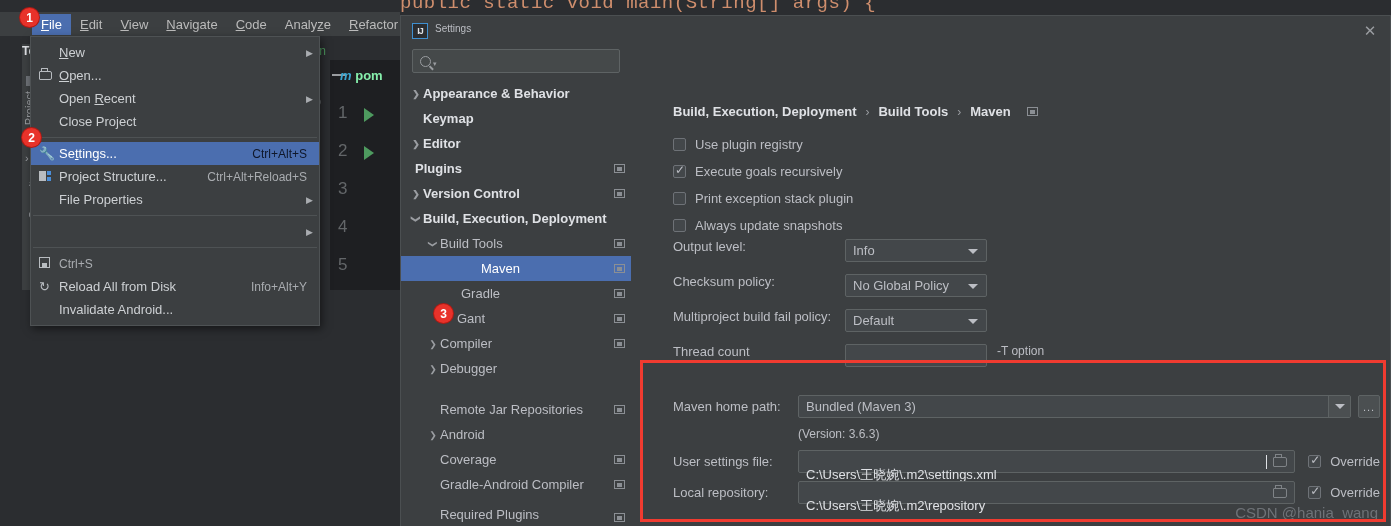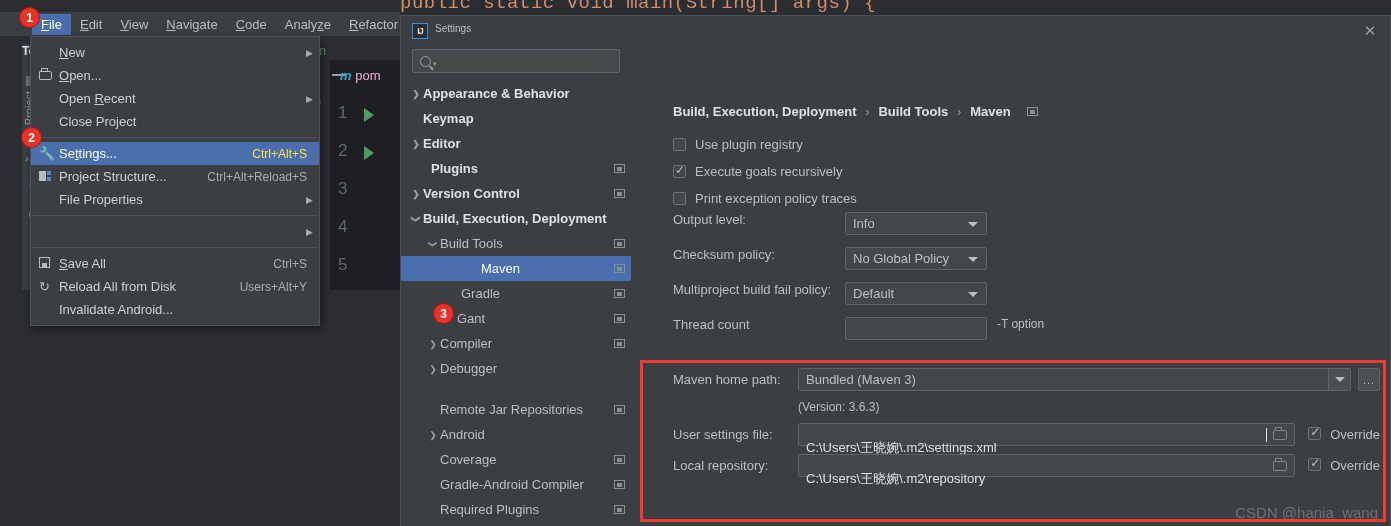--- a/index.html
+++ b/index.html
@@ -45,21 +45,21 @@
   .vtab-project { top:58px; left:-10px; }
   .vtab-commit { top:150px; left:-8px; }
   .stripe-sq { position:absolute; left:4px; width:10px; height:10px; background:#6e7277; }
   .stripe-arrow { position:absolute; left:3px; font-size:11px; color:#9a9da1; }
 
   .proj-label { position:absolute; left:22px; top:44px; font-size:12px; color:#dfe1e5; font-weight:bold; }
   .editor-tabrow { position:absolute; left:300px; top:44px; font-size:12px; color:#4e9a5f; }
   .minus-btn { position:absolute; left:332px; top:74px; width:14px; height:2px; background:#9a9da1; }
   .mfile { position:absolute; left:340px; top:68px; font-size:13px; }
   .mfile .m { color:#3ba5d1; font-weight:bold; font-style:italic; }
-  .mfile .nm { color:#f9a8d4; }
+  .mfile .nm { color:#86efac;font-weight:bold; }
   .tst { position:absolute; left:300px; top:96px; font-size:11px; color:#9a9da1; }
   .linenum { position:absolute; font-size:17px; color:#636669; font-family:"Liberation Sans",sans-serif; }
   .runtri { position:absolute; width:0; height:0; border-left:10px solid #4e9a5f; border-top:7px solid transparent; border-bottom:7px solid transparent; }
   .editor-panel { position:absolute; left:330px; top:60px; width:70px; height:230px; background:#1e1f22; }
   .sel-blue-row { position:absolute; left:40px; top:195px; width:58px; height:22px; background:#2f4465; }
 
   
   .file-menu {
     position:absolute; left:30px; top:36px; width:290px;
     background:#3c3f41; border:1px solid #4e5254;
@@ -68,21 +68,21 @@
   }
   .fm-row {
     position:relative; display:flex; align-items:center; height:23px;
     padding-left:8px; font-size:13px; color:#cdd0d3; white-space:nowrap;
   }
   .fm-row.highlight { background:#4b6eaf; color:#ffffff; }
   .fm-ico { width:20px; flex:0 0 20px; font-size:12px; color:#a9acb0; text-align:left; }
   .fm-lbl { flex:1 1 auto; }
   .fm-lbl .u { text-decoration: underline; }
   .fm-acc { font-size:12px; color:#a9acb0; padding-right:12px; }
-  .fm-row.highlight .fm-acc { color:#fde047; }
+  .fm-row.highlight .fm-acc { color:#0f172a; }
   .fm-arrow { position:absolute; right:6px; font-size:9px; color:#a9acb0; }
   .fm-sep { height:1px; background:#4e5254; margin:4px 2px; }
 
   
   .ic-folder { display:inline-block; width:13px; height:9px; border:1.5px solid #b8bcc0; border-radius:1px 2px 2px 1px; position:relative; }
   .ic-folder:after { content:""; position:absolute; left:1px; top:-4px; width:5px; height:3px; border:1.5px solid #b8bcc0; border-bottom:none; border-radius:1px 1px 0 0; }
   .ic-wrench { color:#e8c04f; font-size:13px; }
   .ic-struct { display:inline-block; width:12px; height:10px; position:relative; }
   .ic-struct .a { position:absolute; left:0; top:0; width:7px; height:10px; background:#b8bcc0; }
   .ic-struct .b { position:absolute; left:8px; top:0; width:4px; height:4px; background:#4b8ed8; }
@@ -186,21 +186,21 @@
   .version-line { font-size:12px; color:#bcbec4; margin-left:125px; height:24px; line-height:24px; }
   .pathfield {
     flex:1 1 auto; height:23px; background:#43474a; border:1px solid #5e6364;
     border-radius:2px; display:flex; align-items:center; padding:0 7px;
     font-size:13px; color:#dfe1e5; position:relative;
   }
   .pathfield .ftxt { flex:1 1 auto;margin-top:27px; }
   .pathfield .caret { width:1px; height:14px; background:#dfe1e5; margin-left:1px; }
   .browse-ic { width:14px; height:10px; border:1.5px solid #7f8387; border-radius:1px 2px 2px 1px; position:relative; flex:0 0 14px; }
   .browse-ic:after { content:""; position:absolute; left:1px; top:-4px; width:5px; height:3px; border:1.5px solid #7f8387; border-bottom:none; }
-  .ovr { display:flex; margin-left:13px; font-size:13px; color:#bcbec4; flex:0 0 auto; }
+  .ovr { display:flex; align-items:center; margin-left:13px; font-size:13px; color:#bcbec4; flex:0 0 auto; }
 
   .watermark {
     position:absolute; right:12px; bottom:6px; font-size:15px; color:#6e7277;
     font-family:"Liberation Sans", sans-serif;
   }
 </style>
 </head>
 <body>
 
 <div id="root">
@@ -285,27 +285,26 @@
         <span class="fm-arrow">▶</span>
       </div>
       <div class="fm-sep"></div>
       <div class="fm-row">
         <span class="fm-ico"></span>
         <span class="fm-arrow">▶</span>
       </div>
       <div class="fm-sep"></div>
       <div class="fm-row">
         <span class="fm-ico"><span class="ic-save"></span></span>
-        <span class="fm-lbl"><span class="u">S</span>ave All</span>
         <span class="fm-acc">Ctrl+S</span>
       </div>
       <div class="fm-row">
         <span class="fm-ico"><span class="ic-reload">↻</span></span>
         <span class="fm-lbl">Reload All from Disk</span>
-        <span class="fm-acc">Users+Alt+Y</span>
+        <span class="fm-acc">Info+Alt+Y</span>
       </div>
       <div class="fm-row">
         <span class="fm-ico"></span>
         <span class="fm-lbl">Invalidate Android...</span>
       </div>
     </div>
 
   <div class="badge" style="left:20px; top:8px;">1</div>
   <div class="badge" style="left:22px; top:128px;">2</div>
 
@@ -330,21 +329,21 @@
               <span class="tw-label">Appearance &amp; Behavior</span>
             </div>
             <div class="tree-row bold" style="padding-left: 8px;">
               <span class="tw-arrow"></span>
               <span class="tw-label">Keymap</span>
             </div>
             <div class="tree-row bold" style="padding-left: 8px;">
               <span class="tw-arrow">❯</span>
               <span class="tw-label">Editor</span>
             </div>
-            <div class="tree-row bold" style="padding-left: 8px; gap: 8px;">
+            <div class="tree-row bold" style="">
               <span class="tw-arrow"></span>
               <span class="tw-label">Plugins</span>
               <span class="modsq"></span>
             </div>
             <div class="tree-row bold" style="padding-left: 8px;">
               <span class="tw-arrow">❯</span>
               <span class="tw-label">Version Control</span>
               <span class="modsq"></span>
             </div>
             <div class="tree-row bold" style="padding-left: 8px;">
@@ -392,21 +391,21 @@
             <div class="tree-row" style="padding-left: 25px;">
               <span class="tw-arrow"></span>
               <span class="tw-label">Coverage</span>
               <span class="modsq"></span>
             </div>
             <div class="tree-row" style="padding-left: 25px;">
               <span class="tw-arrow"></span>
               <span class="tw-label">Gradle-Android Compiler</span>
               <span class="modsq"></span>
             </div>
-            <div class="tree-row" style="padding-left: 25px;">
+            <div class="tree-row" style="padding-left: 25px; align-items: flex-end;">
               <span class="tw-arrow"></span>
               <span class="tw-label">Required Plugins</span>
               <span class="modsq"></span>
             </div>
           </div>
         <div class="badge" style="left:33px; top:258px;">3</div>
       </div>
 
       <div class="st-right">
 
@@ -424,21 +423,25 @@
               <div class="cbrow">
                 <span class="cb"></span>
                 <span>Use plugin registry</span>
               </div>
               <div class="cbrow">
                 <span class="cb checked"></span>
                 <span>Execute goals recursively</span>
               </div>
               <div class="cbrow">
                 <span class="cb"></span>
-                <span>Print exception policy traces</span>
+                <span>Print exception stack plugin</span>
+              </div>
+              <div class="cbrow">
+                <span class="cb"></span>
+                <span>Always update snapshots</span>
               </div>
             </div>
           <div id="combos">
               <div class="fieldrow">
                 <div class="fieldlbl">Output level:</div>
                 <div class="combo">
                   <span>Info</span>
                   <span class="carr"></span>
                 </div>
               </div>

